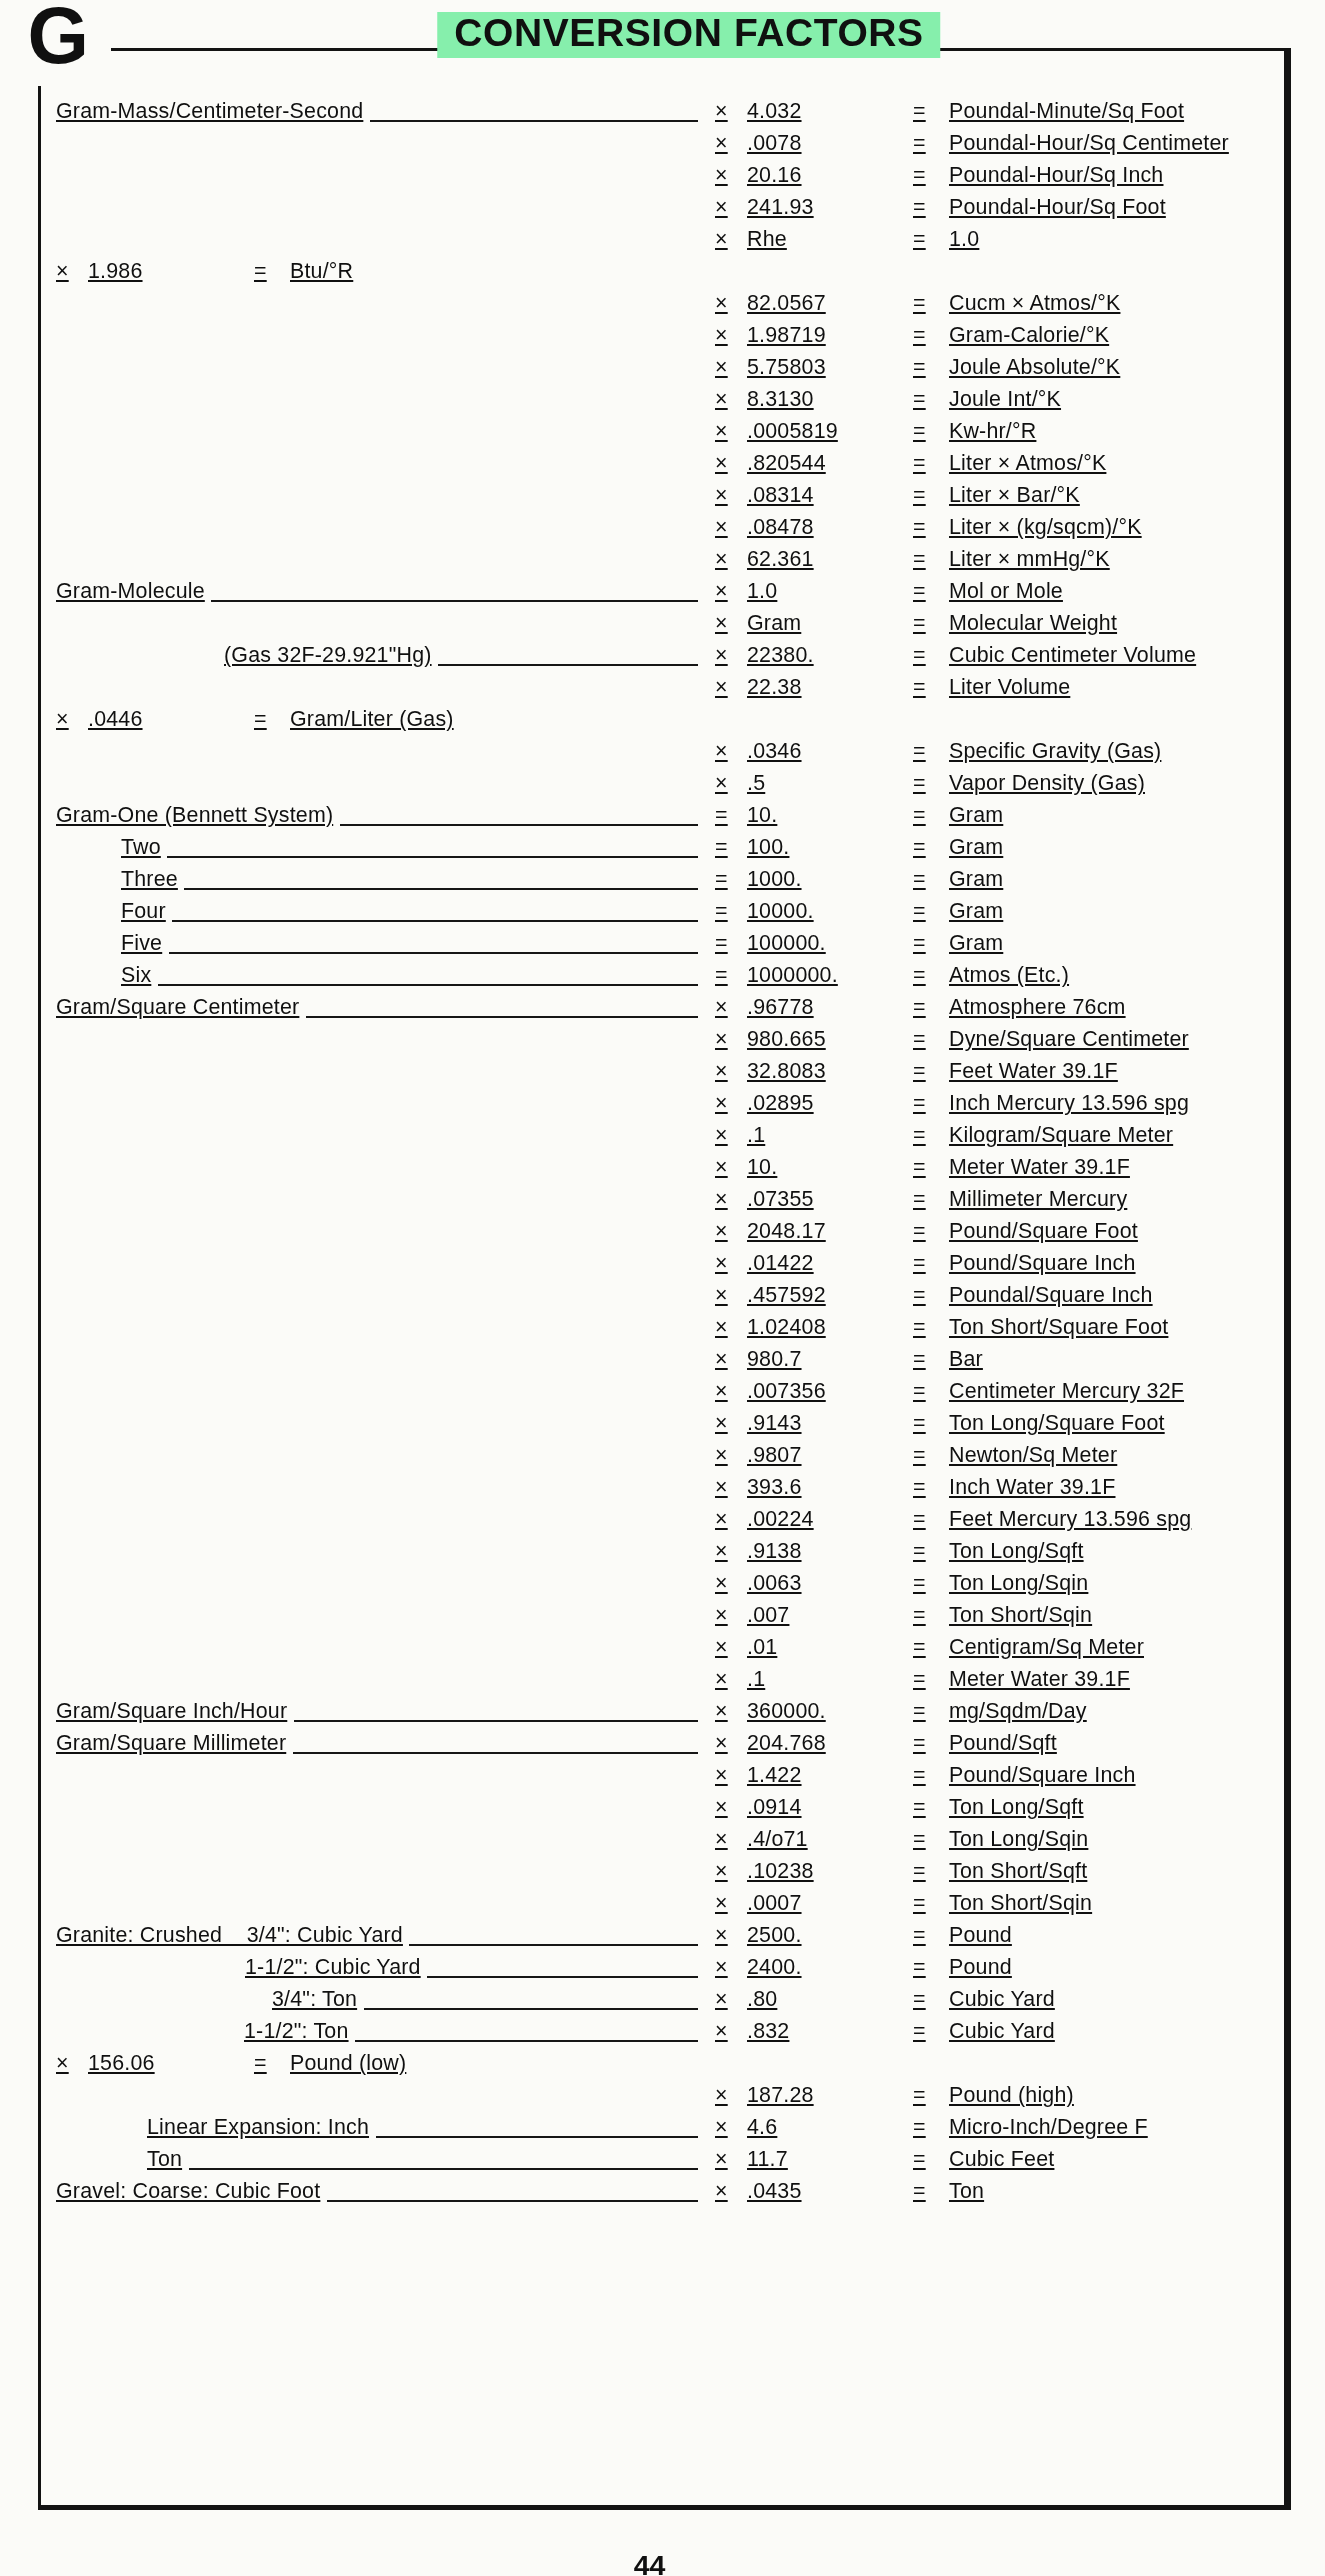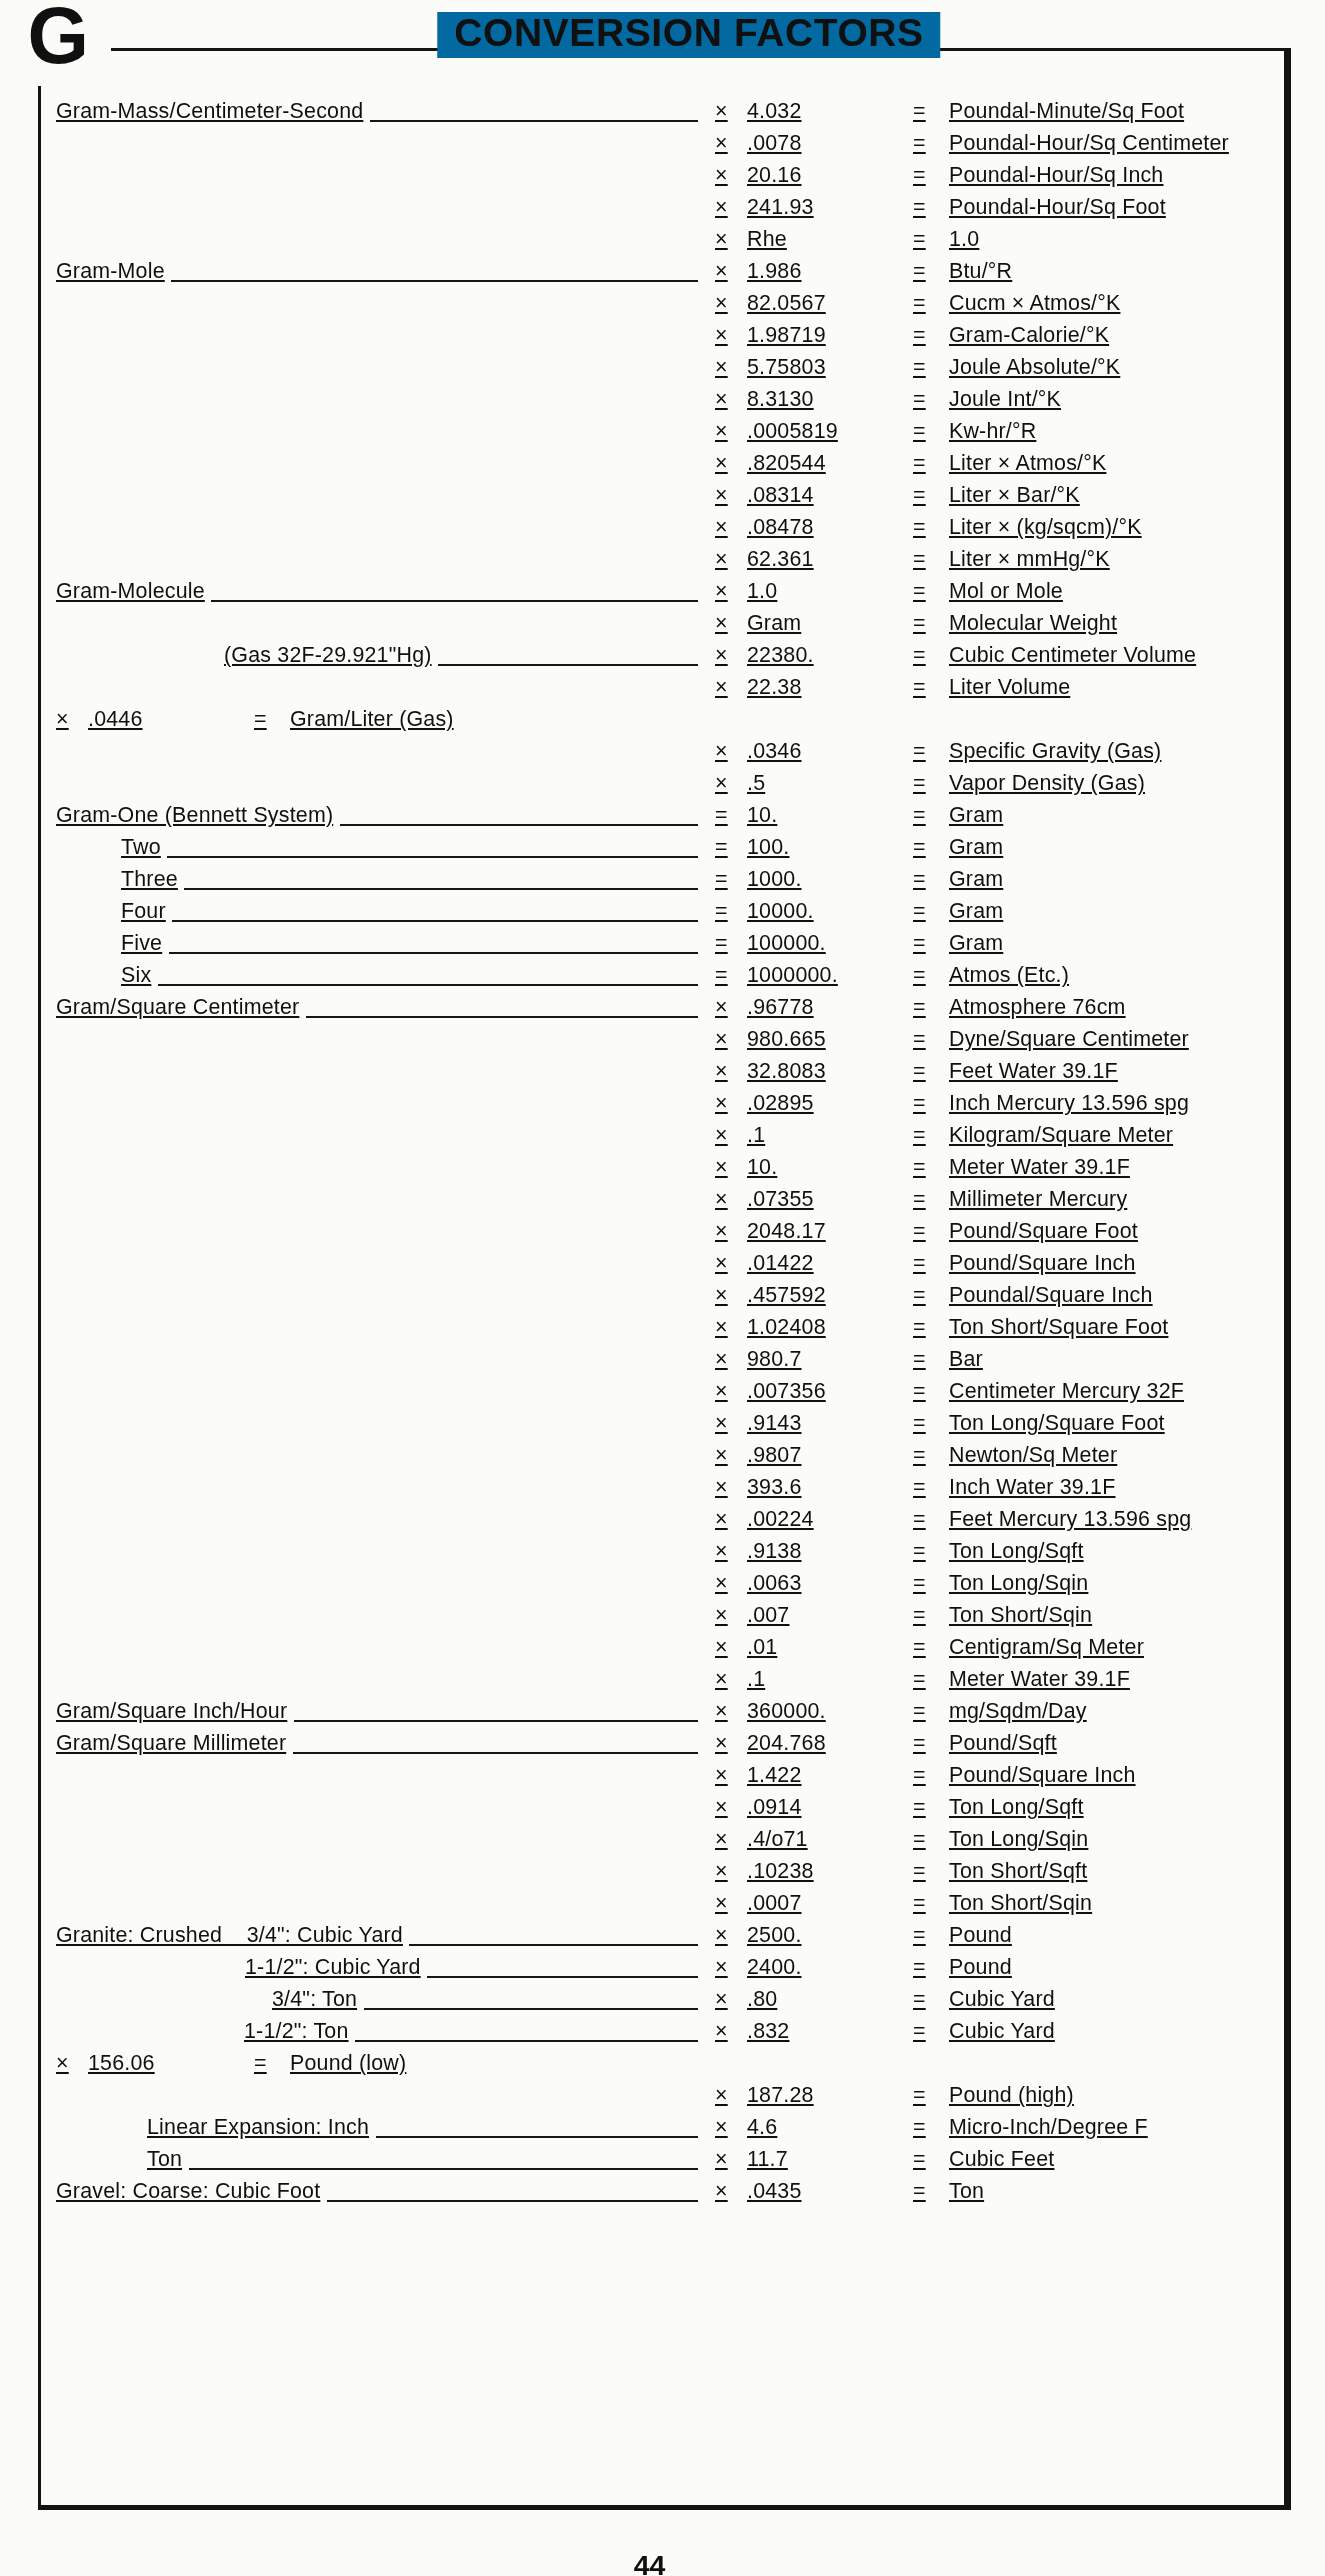--- a/index.html
+++ b/index.html
@@ -36,21 +36,21 @@
   
   .page-title{
     position:absolute;
     top:11.7px;
     left:52%;
     transform:translateX(-50%);
     font-size:39px;
     font-weight:700;
     letter-spacing:0.6px;
     white-space:nowrap;
-    background:#0369a1;
+    background:#86efac;
     padding:0 17px 3.9px 17px;
     line-height:1.1;
     z-index:2;
   }
   
   .rows{
     position:absolute;
     left:56px;
     top:95px;
     width:1218px;
@@ -174,25 +174,20 @@
     <div class="value-cell">
       <span class="op">×</span>
       <span class="val">Rhe</span>
     </div>
     <div class="result-cell">
       <span class="op">=</span>
       <span class="res">1.0</span>
     </div>
   </div>
       <div class="row">
-    <div class="label-cell">
-      <span class="indent" style="width: 0px;"></span>
-      <span class="lbl">Gram-Mole</span>
-      <span class="leader"></span>
-    </div>
     <div class="value-cell">
       <span class="op">×</span>
       <span class="val">1.986</span>
     </div>
     <div class="result-cell">
       <span class="op">=</span>
       <span class="res">Btu/°R</span>
     </div>
   </div>
       <div class="row">

